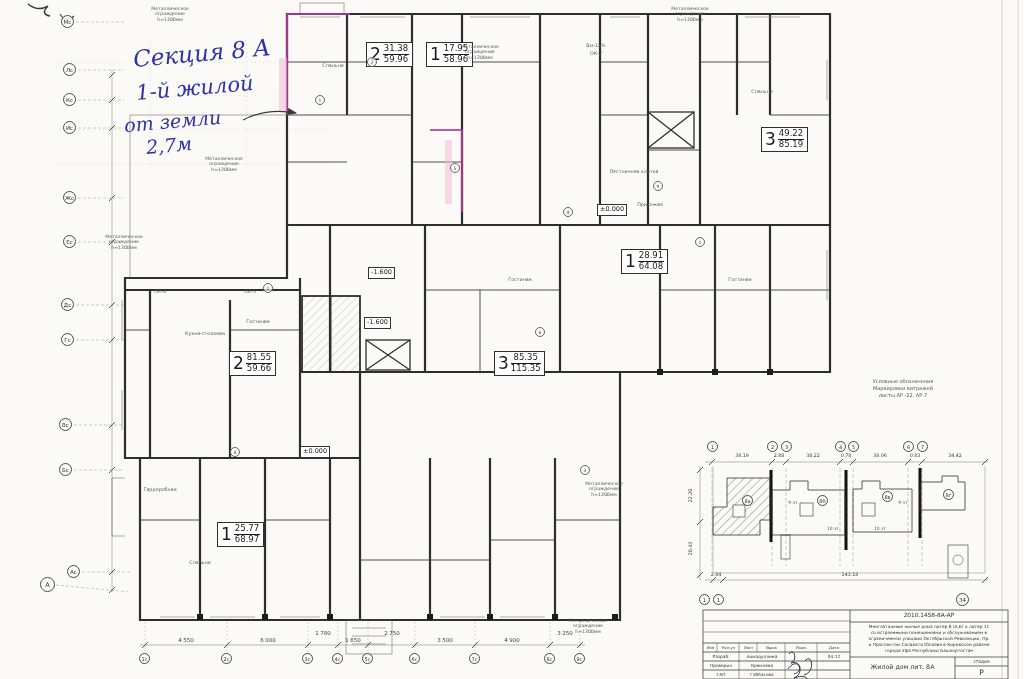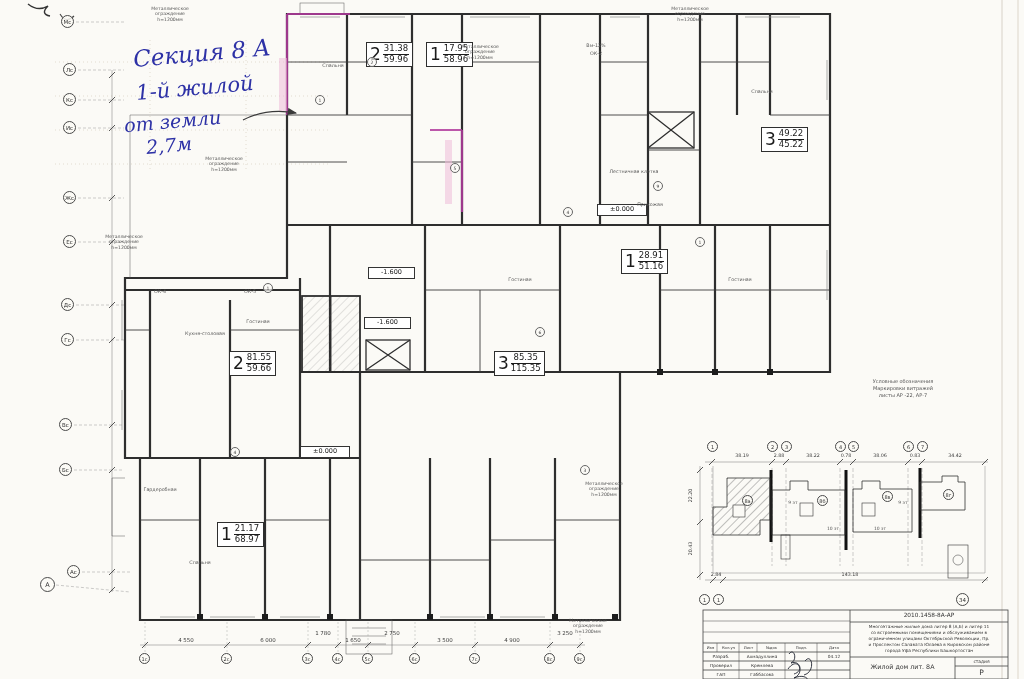--- a/index.html
+++ b/index.html
@@ -13,21 +13,21 @@
   .bub.lg{width:15px;height:15px;font-size:6.5px;}
   .mk{position:absolute;width:10px;height:10px;border:0.7px solid #666;border-radius:50%;
       font-size:4.5px;color:#444;display:flex;align-items:center;justify-content:center;
       background:rgba(251,250,246,.7);box-sizing:border-box;}
   .apt{position:absolute;display:flex;align-items:center;gap:2px;background:#fff;
        border:1px solid #2e2e2e;padding:0 3px;height:23px;}
   .apt-n{font-size:17px;line-height:1;color:#1b1b1b;}
   .apt-fr{display:flex;flex-direction:column;text-align:center;font-size:8.5px;line-height:1.12;color:#1b1b1b;}
   .apt-fr .t{border-bottom:0.8px solid #1b1b1b;padding:0 1px;}
   .lvl{position:absolute;background:#fff;border:0.8px solid #333;font-size:6.5px;
-       padding:0 12px;color:#222;line-height:9px;height:10px;white-space:nowrap;}
+       padding:0 2px;color:#222;line-height:9px;height:10px;white-space:nowrap;}
   .note{position:absolute;width:64px;text-align:center;font-size:4.6px;line-height:1.18;color:#555;}
   .note span{display:block;}
   .room{position:absolute;font-size:4.8px;color:#5a5a5a;white-space:nowrap;transform:translateX(-50%);}
   .dim{position:absolute;font-size:5.5px;color:#3d3d3d;transform:translateX(-50%);white-space:nowrap;}
   .dimv{position:absolute;font-size:5.5px;color:#3d3d3d;transform:rotate(-90deg);white-space:nowrap;}
   .hand{position:absolute;font-family:"DejaVu Serif",serif;font-style:italic;color:#2d31a6;
         transform:rotate(-5deg);white-space:nowrap;}
   .leg{position:absolute;font-size:5px;color:#555;transform:translateX(-50%);white-space:nowrap;}
   .flr{position:absolute;font-size:4.5px;color:#555;transform:translateX(-50%);white-space:nowrap;}
   .tbt{position:absolute;color:#333;text-align:center;overflow:hidden;white-space:nowrap;}
@@ -263,48 +263,48 @@
   <span class="apt-n">1</span>
   <span class="apt-fr">
         <span class="t">17.95</span>
         <span>58.96</span>
       </span>
 </div>
 <div class="apt" style="left:761px;top:127px;">
   <span class="apt-n">3</span>
   <span class="apt-fr">
         <span class="t">49.22</span>
-        <span>45.22</span>
+        <span>85.19</span>
       </span>
 </div>
 <div class="apt" style="left:621px;top:249px;">
   <span class="apt-n">1</span>
   <span class="apt-fr">
         <span class="t">28.91</span>
-        <span>51.16</span>
+        <span>64.08</span>
       </span>
 </div>
 <div class="apt" style="left:229px;top:351px;">
   <span class="apt-n">2</span>
   <span class="apt-fr">
         <span class="t">81.55</span>
         <span>59.66</span>
       </span>
 </div>
 <div class="apt" style="left:494px;top:351px;">
   <span class="apt-n">3</span>
   <span class="apt-fr">
         <span class="t">85.35</span>
         <span>115.35</span>
       </span>
 </div>
 <div class="apt" style="left:217px;top:522px;">
   <span class="apt-n">1</span>
   <span class="apt-fr">
-        <span class="t">21.17</span>
+        <span class="t">25.77</span>
         <span>68.97</span>
       </span>
 </div>
 
 <div class="lvl" style="left:597px;top:204px;">±0.000</div>
 <div class="lvl" style="left:300px;top:446px;">±0.000</div>
 <div class="lvl" style="left:368px;top:267px;">-1.600</div>
 <div class="lvl" style="left:364px;top:317px;">-1.600</div>
 
 <div class="note" style="left:138px;top:6px;">

